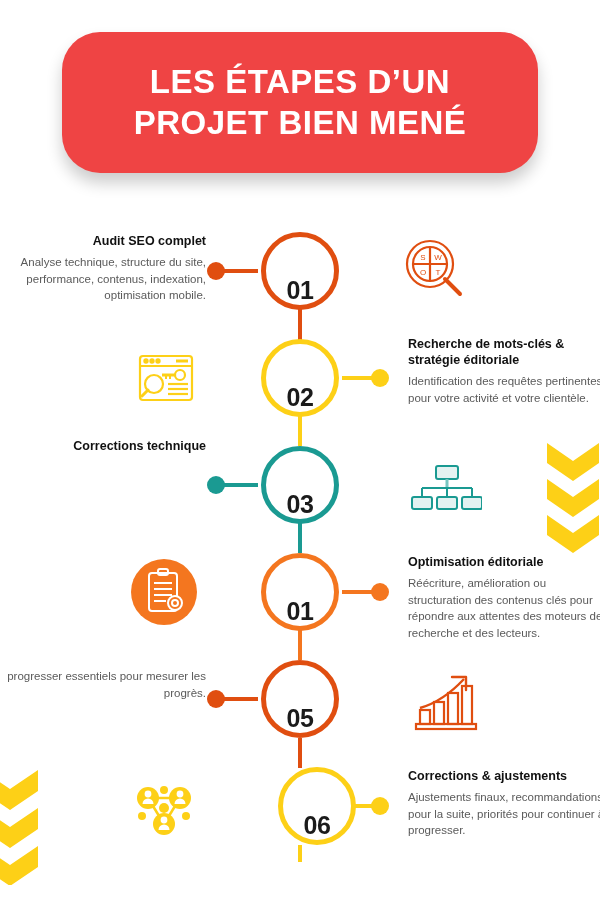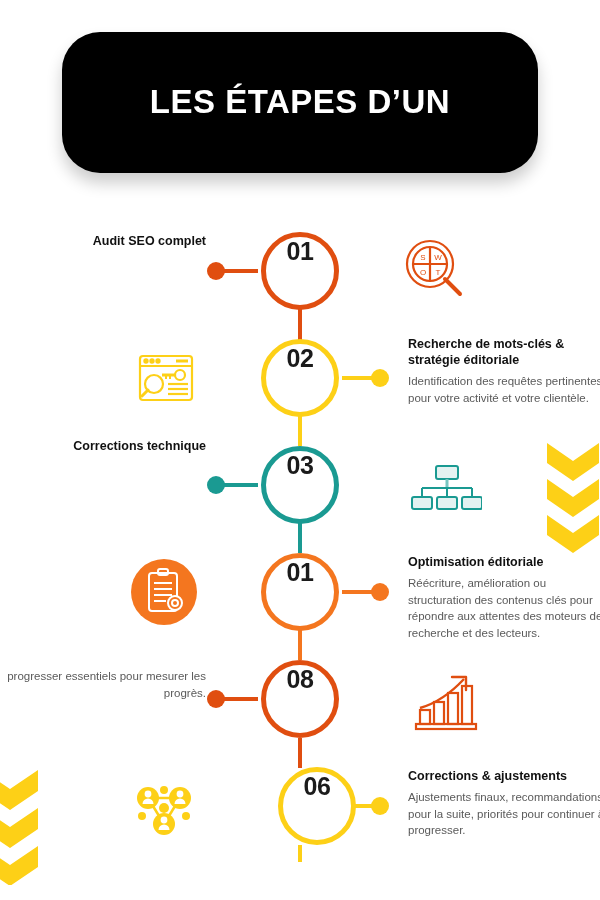--- a/index.html
+++ b/index.html
@@ -17,21 +17,21 @@
   .banner-wrap {
     position: absolute;
     left: 62px;
     top: 32px;
     width: 476px;
     height: 141px;
   }
   .banner {
     width: 100%;
     height: 100%;
-    background: #000000;
+    background: #ef4444;
     border-radius: 38px;
     box-shadow: 0 10px 16px rgba(0,0,0,0.20);
     display: flex;
     align-items: center;
     justify-content: center;
     flex-direction: column;
     padding: 12px 18px;
   }
   .banner-line {
     color: #ffffff;
@@ -54,21 +54,21 @@
   
   .step-circle {
     position: absolute;
     width: 78px;
     height: 78px;
     border-radius: 50%;
     background: #ffffff;
     border-width: 5px;
     border-style: solid;
     display: flex;
-    align-items: flex-start;
+    align-items: flex-end;
     justify-content: center;
     z-index: 5;
   }
   .step-num {
     font-size: 25px;
     font-weight: bold;
     color: #1b1b1b;
     letter-spacing: -0.5px;
   }
 
@@ -104,20 +104,21 @@
   
   .chevrons { position: absolute; z-index: 1; }
   .chevrons svg { display: block; }
 </style>
 </head>
 <body>
 
 <div class="banner-wrap">
   <div class="banner">
     <div class="banner-line">LES ÉTAPES D’UN</div>
+    <div class="banner-line">PROJET BIEN MENÉ</div>
   </div>
 </div>
 
 <svg class="spine" viewBox="0 0 600 900">
 
   <line x1="300" y1="309" x2="300" y2="340" stroke="#E04E10" stroke-width="4"></line>
   <line x1="300" y1="416" x2="300" y2="446" stroke="#FDD017" stroke-width="4"></line>
   <line x1="300" y1="523" x2="300" y2="553" stroke="#1A9A92" stroke-width="4"></line>
   <line x1="300" y1="630" x2="300" y2="660" stroke="#F4761F" stroke-width="4"></line>
   <line x1="300" y1="738" x2="300" y2="768" stroke="#E04E10" stroke-width="4"></line>
@@ -140,20 +141,21 @@
 
   <line x1="342" y1="806" x2="374" y2="806" stroke="#FDD017" stroke-width="4"></line>
   <circle cx="380" cy="806" r="9" fill="#FDD017"></circle>
 </svg>
 
 <div class="step-circle" style="left:261px; top:232px; border-color:#E04E10;">
   <span class="step-num">01</span>
 </div>
 <div class="step-text left" style="left:6px; top:233px;">
   <div class="step-title">Audit SEO complet</div>
+  <div class="step-desc">Analyse technique, structure du site, performance, contenus, indexation, optimisation mobile.</div>
 </div>
 <div class="step-icon" style="left:400px; top:234px;">
   <svg viewBox="0 0 72 72" fill="none" stroke="#E04E10" stroke-width="2.2">
     <circle cx="30" cy="30" r="23"></circle>
     <circle cx="30" cy="30" r="17"></circle>
     <line x1="30" y1="13" x2="30" y2="47"></line>
     <line x1="13" y1="30" x2="47" y2="30"></line>
     <line x1="45" y1="45" x2="60" y2="60" stroke-width="4" stroke-linecap="round"></line>
     <text x="23" y="26" font-size="8" font-family="Liberation Sans, sans-serif" fill="#E04E10" stroke="none" text-anchor="middle">S</text>
     <text x="38" y="26" font-size="8" font-family="Liberation Sans, sans-serif" fill="#E04E10" stroke="none" text-anchor="middle">W</text>
@@ -226,21 +228,21 @@
       <line x1="26" y1="33" x2="44" y2="33"></line>
       <line x1="26" y1="39" x2="44" y2="39"></line>
       <line x1="26" y1="45" x2="38" y2="45"></line>
       <circle cx="47" cy="47" r="7" fill="#F4761F"></circle>
       <circle cx="47" cy="47" r="3"></circle>
     </g>
   </svg>
 </div>
 
 <div class="step-circle" style="left:261px; top:660px; border-color:#E04E10;">
-  <span class="step-num">08</span>
+  <span class="step-num">05</span>
 </div>
 <div class="step-text left" style="left:6px; top:668px;">
   <div class="step-desc">progresser essentiels pour mesurer les progrès.</div>
 </div>
 <div class="step-icon" style="left:410px; top:666px;">
   <svg viewBox="0 0 72 72" fill="none" stroke="#E04E10" stroke-width="2.2">
     <rect x="10" y="44" width="10" height="14"></rect>
     <rect x="24" y="36" width="10" height="22"></rect>
     <rect x="38" y="27" width="10" height="31"></rect>
     <rect x="52" y="20" width="10" height="38"></rect>

